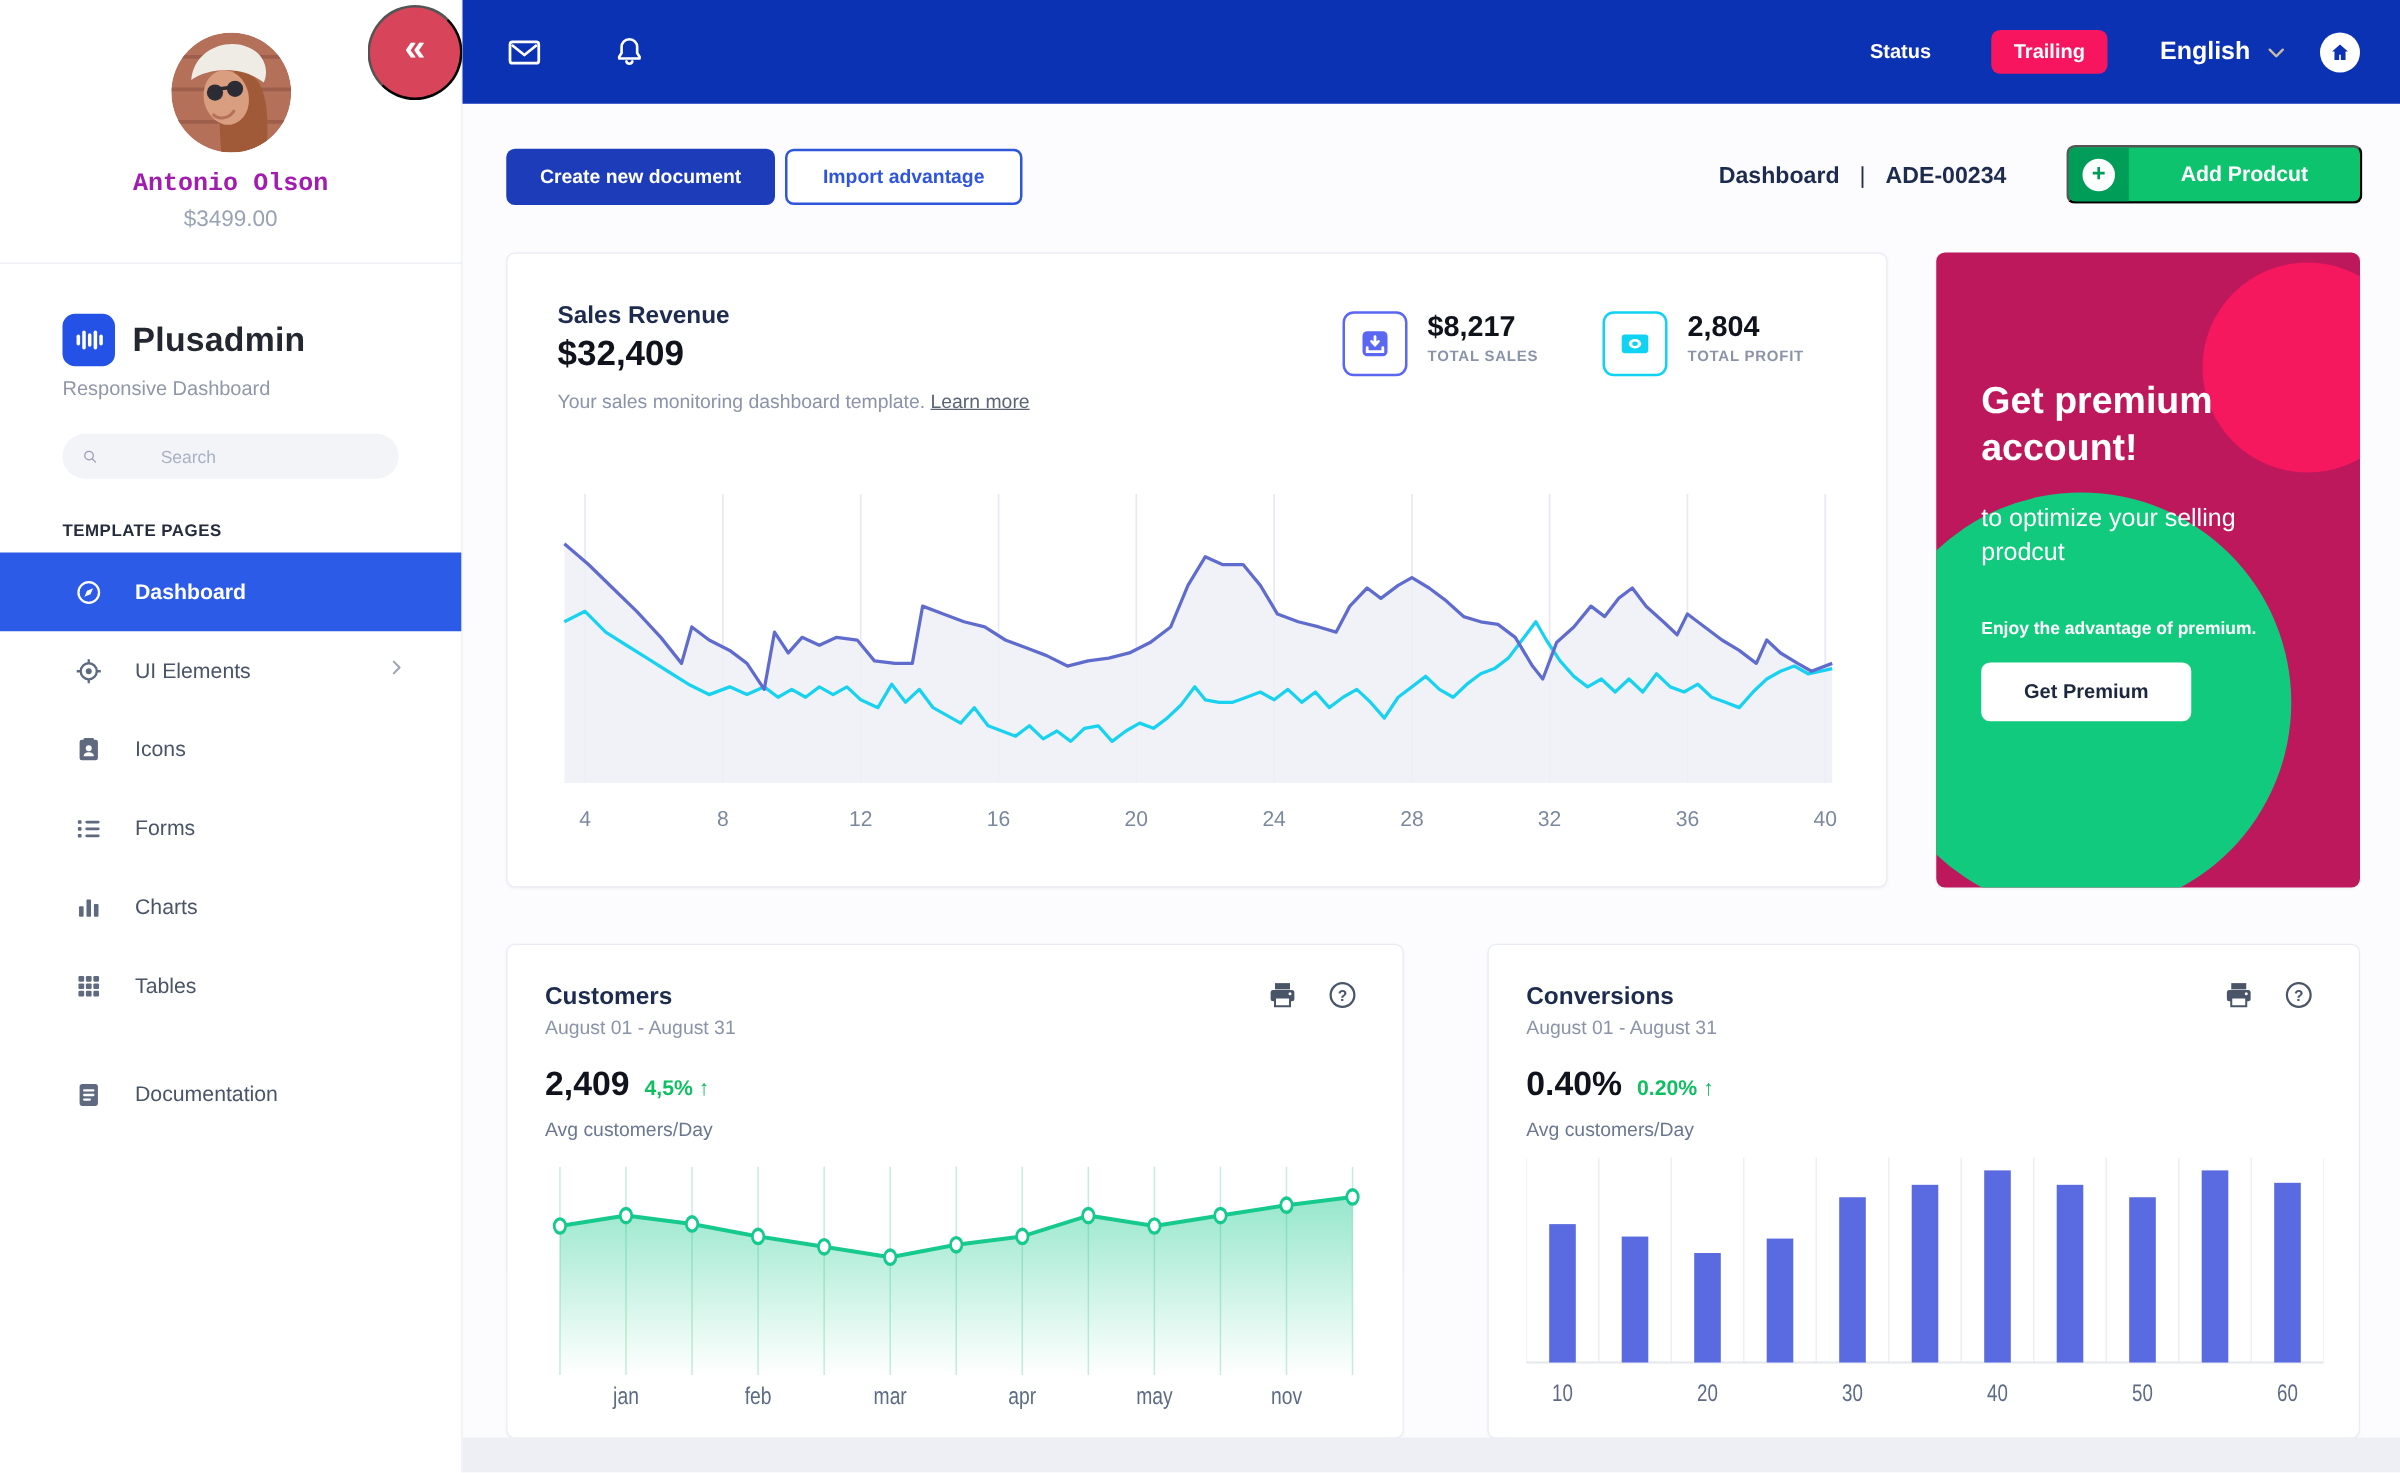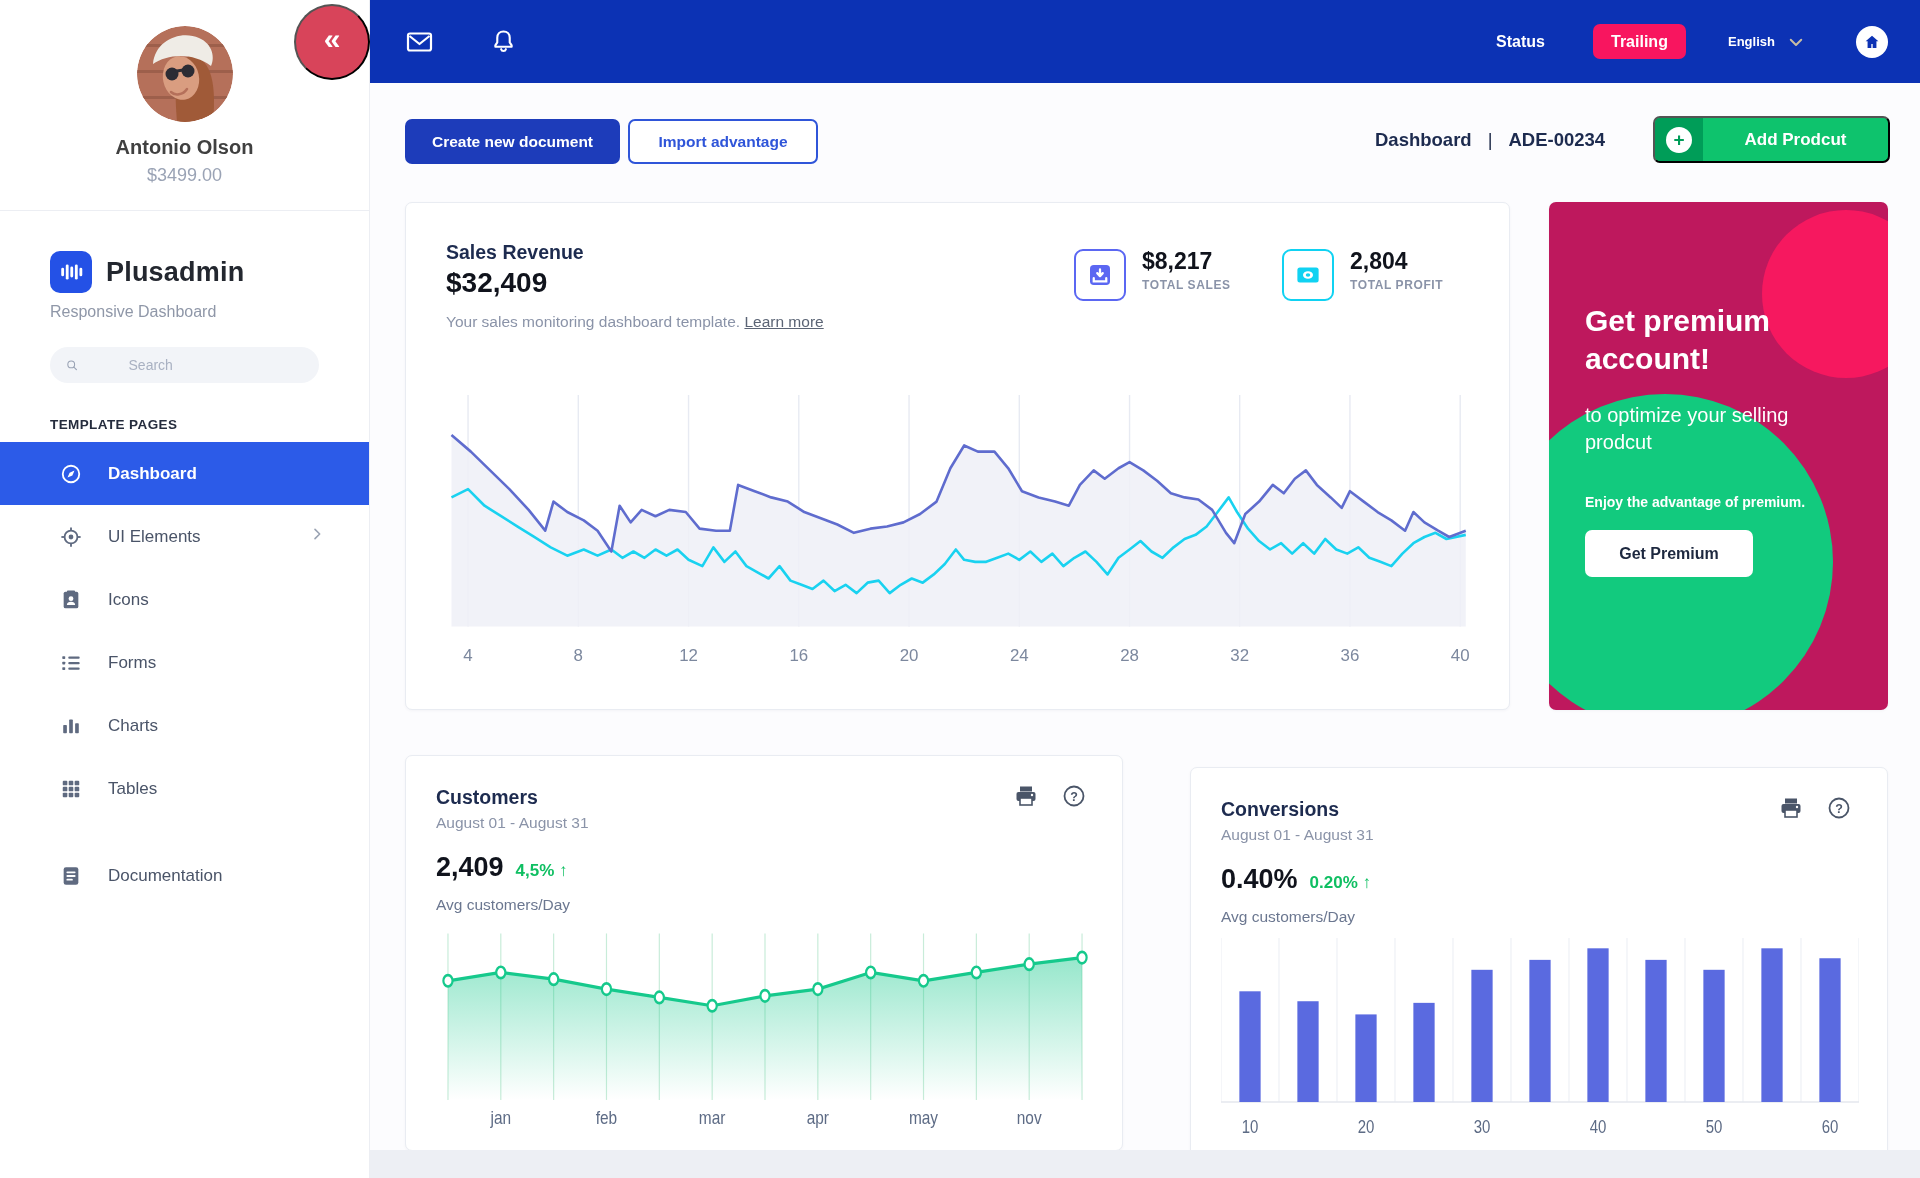--- a/index.html
+++ b/index.html
@@ -3,21 +3,21 @@
 <meta charset="utf-8">
 <style>
   * { margin:0; padding:0; box-sizing:border-box; }
   html,body { width:1920px; height:1178px; font-family:"Liberation Sans", sans-serif; background:#ffffff; overflow:hidden; }
   .stage { position:relative; width:1920px; height:1178px; background:#fff; }
 
   
   .sidebar { position:absolute; left:0; top:0; width:370px; height:1178px; background:#fff; border-right:1px solid #eceef3; z-index:5; }
   .profile { text-align:center; padding-top:26px; }
   .avatar { width:96px; height:96px; border-radius:50%; margin:0 auto 14px; overflow:hidden; display:block; }
-  .uname { font-size:20px; font-weight:bold; color:#404040; margin-bottom:6px; }
+  .uname { font-size:20px; font-weight:bold; color:#a21caf; margin-bottom:6px;font-family:Liberation Mono, monospace; }
   .ubalance { font-size:18px; color:#9aa3b5; }
   .sb-divider { border-top:1px solid #eceef3; margin-top:24px; }
   .brand { padding:40px 50px 0; display:flex; align-items:center; gap:14px; }
   .brand-logo { width:42px; height:42px; border-radius:10px; background:#2451e6; display:flex; align-items:center; justify-content:center; flex:0 0 auto; }
   .brand-name { font-size:27px; font-weight:bold; color:#23272f; letter-spacing:.2px; }
   .brand-tag { padding:10px 50px 0; font-size:16px; color:#8f97a8; }
   .searchbox { margin:26px 50px 0; height:36px; background:#f2f4f8; border-radius:18px; display:flex; align-items:center; padding:0 16px; gap:10px; }
   .searchbox input { border:none; outline:none; background:transparent; font-size:14px; color:#4a5468; width:100%; font-family:"Liberation Sans",sans-serif;margin-left:40px; }
   .searchbox input::placeholder { color:#a9b1c2; }
   .sb-section { padding:34px 50px 10px; font-size:13.5px; font-weight:bold; color:#252c3d; letter-spacing:.4px; }
@@ -27,41 +27,41 @@
   .nav-item.active .nicon { color:#fff; }
   .nav-chev { position:absolute; right:44px; color:#9aa3b3; }
   .nav-gap { height:24px; }
 
   
   .topbar { position:absolute; left:370px; top:0; width:1550px; height:83px; background:#0c32b4; z-index:6; }
   .collapse-btn { position:absolute; left:294px; top:4px; width:76px; height:76px; border-radius:50%; background:#d8445a; color:#fff; display:flex; align-items:center; justify-content:center; font-size:30px; font-weight:bold; z-index:7; cursor:pointer; line-height:1; padding-bottom:6px; }
   .tb-icon { position:absolute; top:0; height:83px; display:flex; align-items:center; cursor:pointer; color:#fff; }
   .tb-status { position:absolute; left:1126px; top:0; height:83px; display:flex; align-items:center; color:#fff; font-weight:bold; font-size:16px; cursor:pointer; }
   .tb-badge { position:absolute; left:1223px; top:24px; height:35px; padding:0 18px; background:#f8155f; border-radius:7px; color:#fff; font-weight:bold; font-size:16px; display:flex; align-items:center; cursor:pointer; }
-  .tb-lang { position:absolute; left:1358px; top:0; height:83px; display:flex; align-items:center; gap:12px; color:#fff; font-weight:bold; font-size:13px; cursor:pointer; }
+  .tb-lang { position:absolute; left:1358px; top:0; height:83px; display:flex; align-items:center; gap:12px; color:#fff; font-weight:bold; font-size:20px; cursor:pointer; }
   .tb-home { position:absolute; left:1486px; top:26px; width:32px; height:32px; border-radius:50%; background:#fff; display:flex; align-items:center; justify-content:center; cursor:pointer; }
 
   
   .main { position:absolute; left:370px; top:83px; width:1550px; height:1095px; background:#fcfcfe; }
   .bottom-strip { position:absolute; left:0; top:1067px; width:1550px; height:28px; background:#edeff4; }
   .btn { position:absolute; height:45px; border-radius:7px; font-size:15.5px; font-weight:bold; display:flex; align-items:center; justify-content:center; cursor:pointer; font-family:"Liberation Sans",sans-serif; }
   .btn-create { left:35px; top:36px; width:215px; background:#1d3cba; color:#fff; border:none; }
   .btn-import { left:258px; top:36px; width:190px; background:#fff; color:#2f55d9; border:2px solid #2f55d9; }
   .crumbs { position:absolute; left:1005px; top:46px; font-size:18.5px; font-weight:bold; color:#1d2b4f; display:flex; gap:16px; align-items:center; }
   .crumb-sep { color:#24304d; font-weight:normal; }
   .btn-add { left:1283px; top:33px; width:237px; height:47px; background:#0ec36d; color:#fff; padding:0; overflow:hidden; }
   .btn-add .plus-wrap { width:48px; height:47px; background:#009d58; display:flex; align-items:center; justify-content:center; flex:0 0 auto; }
   .btn-add .plus-circle { width:26px; height:26px; border-radius:50%; background:#fff; color:#009d58; font-size:19px; font-weight:bold; display:flex; align-items:center; justify-content:center; line-height:1; }
   .btn-add .addlabel { flex:1; text-align:center; font-size:17px; }
 
   .card { position:absolute; background:#fff; border:1px solid #e9ecf2; border-radius:7px; box-shadow:0 1px 3px rgba(25,35,70,.04); }
   .card-sales { left:35px; top:119px; width:1105px; height:508px; }
   .card-premium { left:1179px; top:119px; width:339px; height:508px; background:#be185d; border:none; overflow:hidden;padding-left:16px; }
   .card-customers { left:35px; top:672px; width:718px; height:396px;text-align:right; }
-  .card-conversions { left:820px; top:672px; width:698px; height:396px;margin-top:12px; }
+  .card-conversions { left:820px; top:672px; width:698px; height:396px; }
 
   .cs-title { position:absolute; left:40px; top:38px; font-size:19.5px; font-weight:bold; color:#1d2b4f; }
   .cs-value { position:absolute; left:40px; top:64px; font-size:28px; font-weight:bold; color:#10131c; }
   .cs-sub { position:absolute; left:40px; top:110px; font-size:15.5px; color:#8a93a8; }
   .cs-sub a { color:#5b6475; text-decoration:underline; cursor:pointer; }
   .stat { position:absolute; top:46px; display:flex; gap:16px; align-items:flex-start; }
   .stat-ic { width:52px; height:52px; border-radius:9px; border:2.5px solid; display:flex; align-items:center; justify-content:center; }
   .stat-v { font-size:23px; font-weight:bold; color:#10131c; line-height:1.1; }
   .stat-l { font-size:12px; font-weight:bold; color:#8a93a8; letter-spacing:.6px; margin-top:4px; }
   .sales-chart { position:absolute; left:40px; top:192px; width:1028px; height:272px; }

